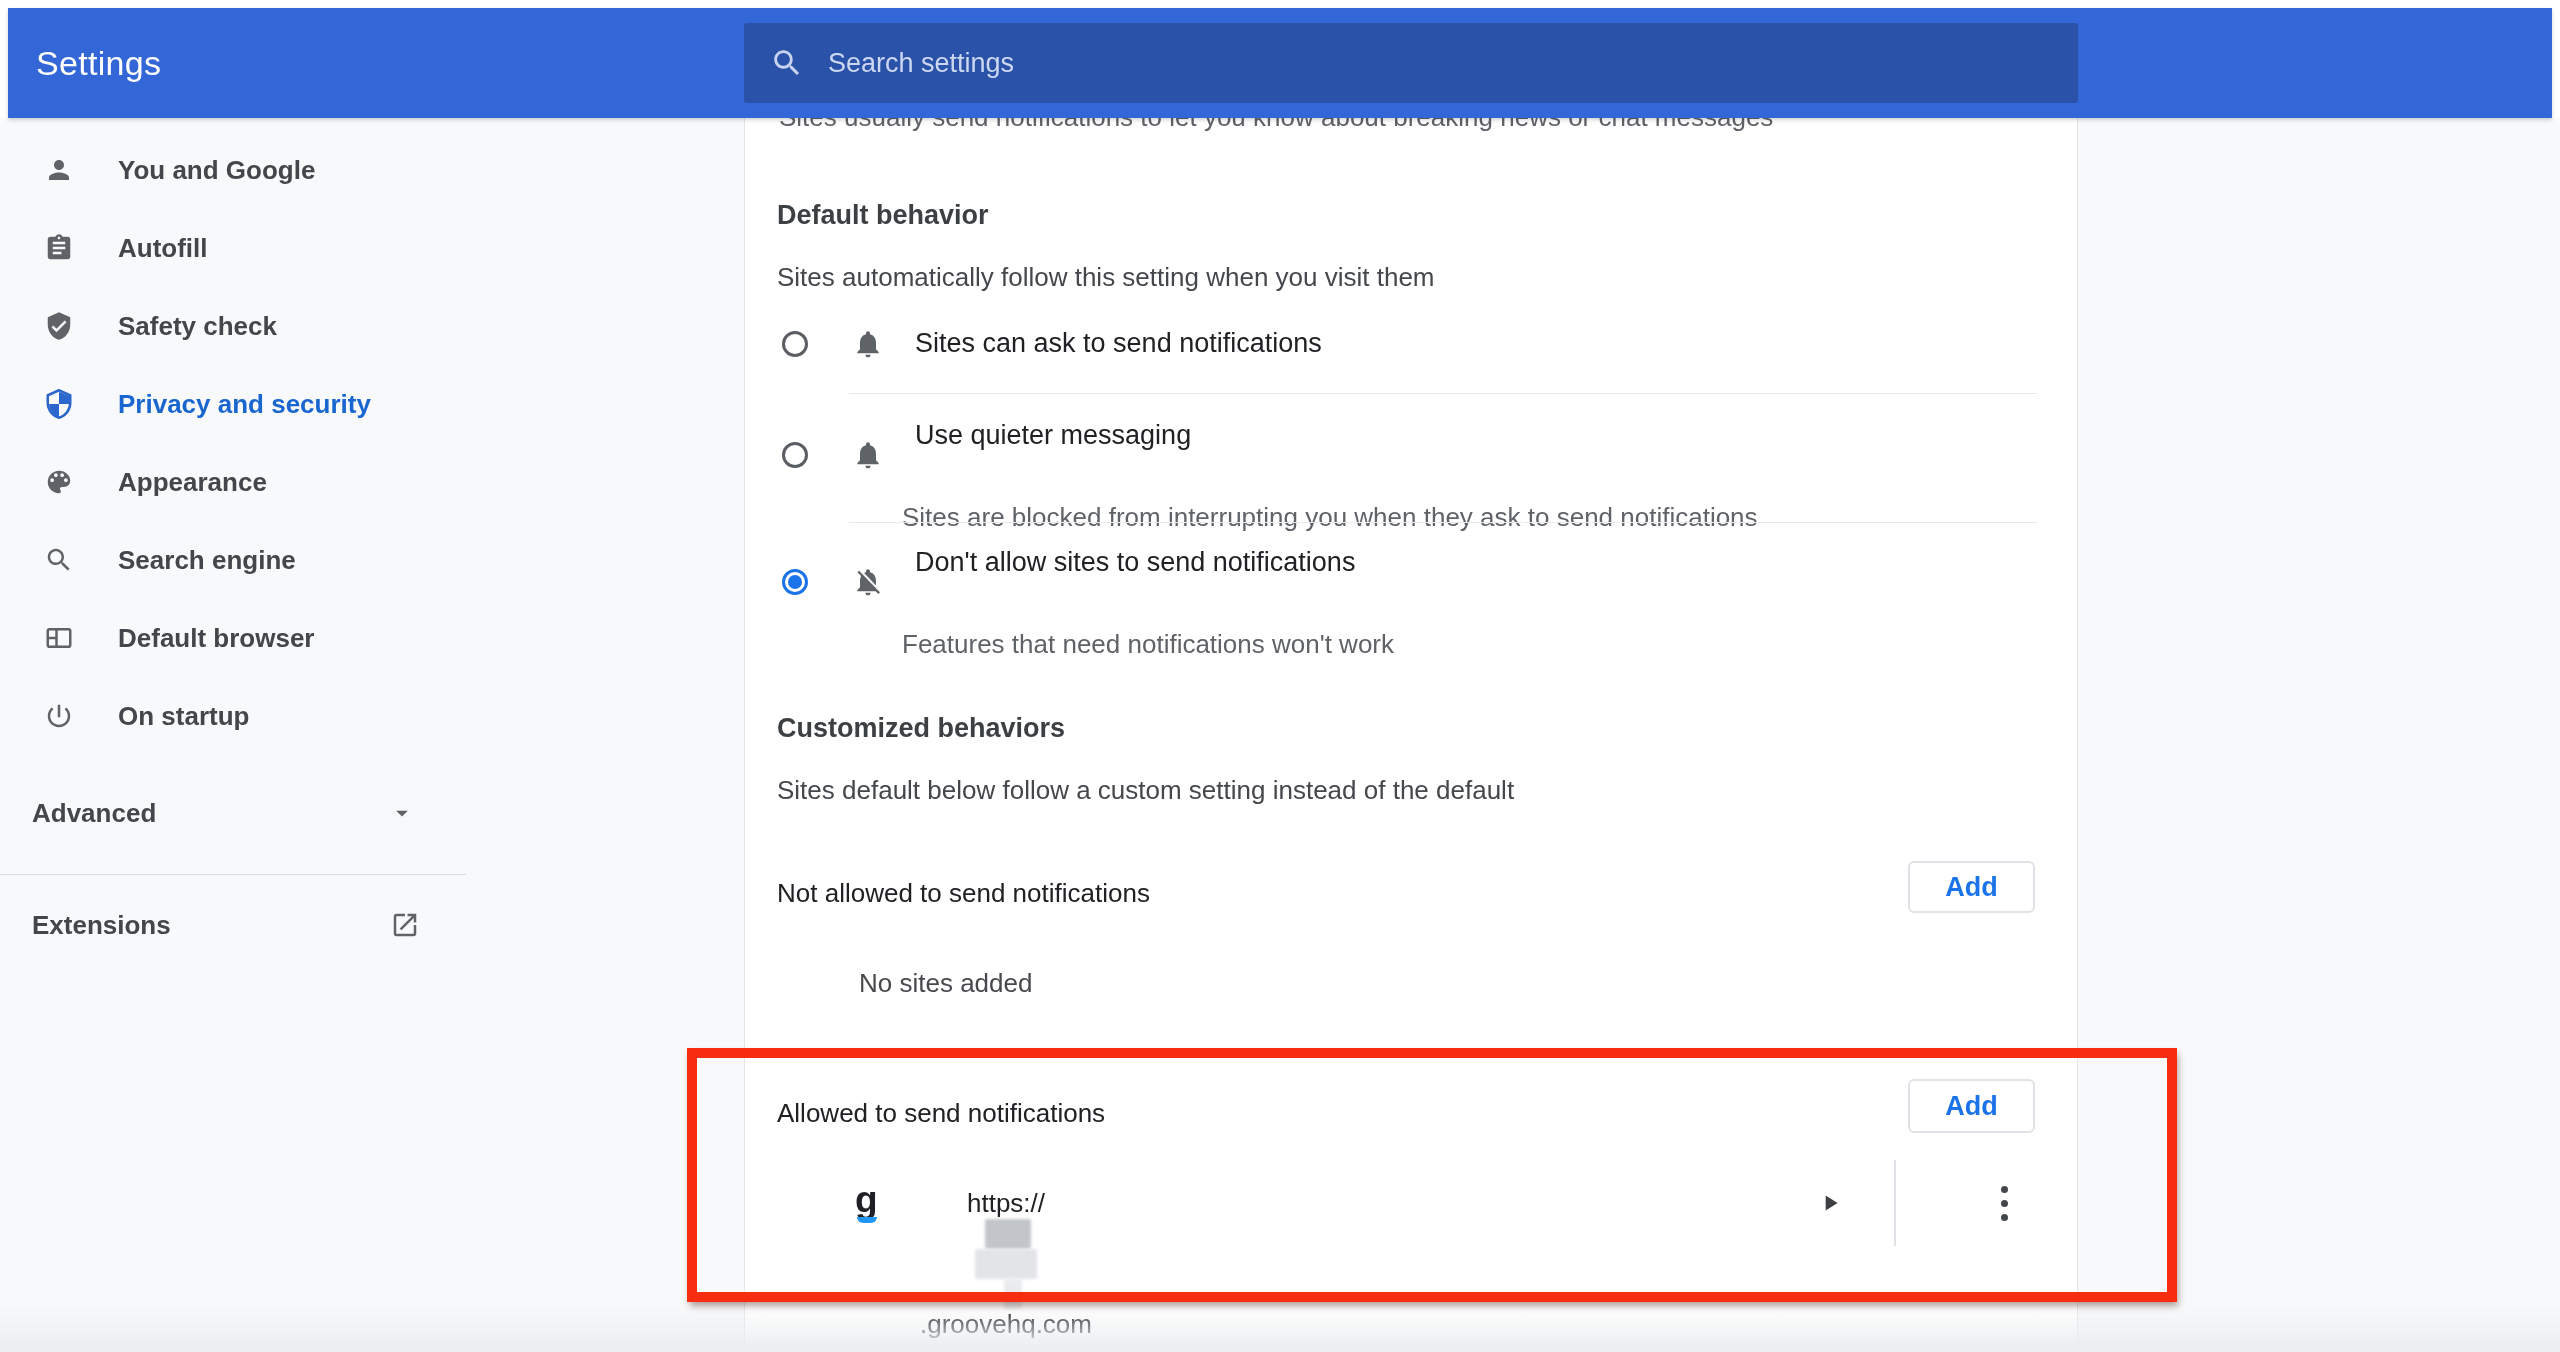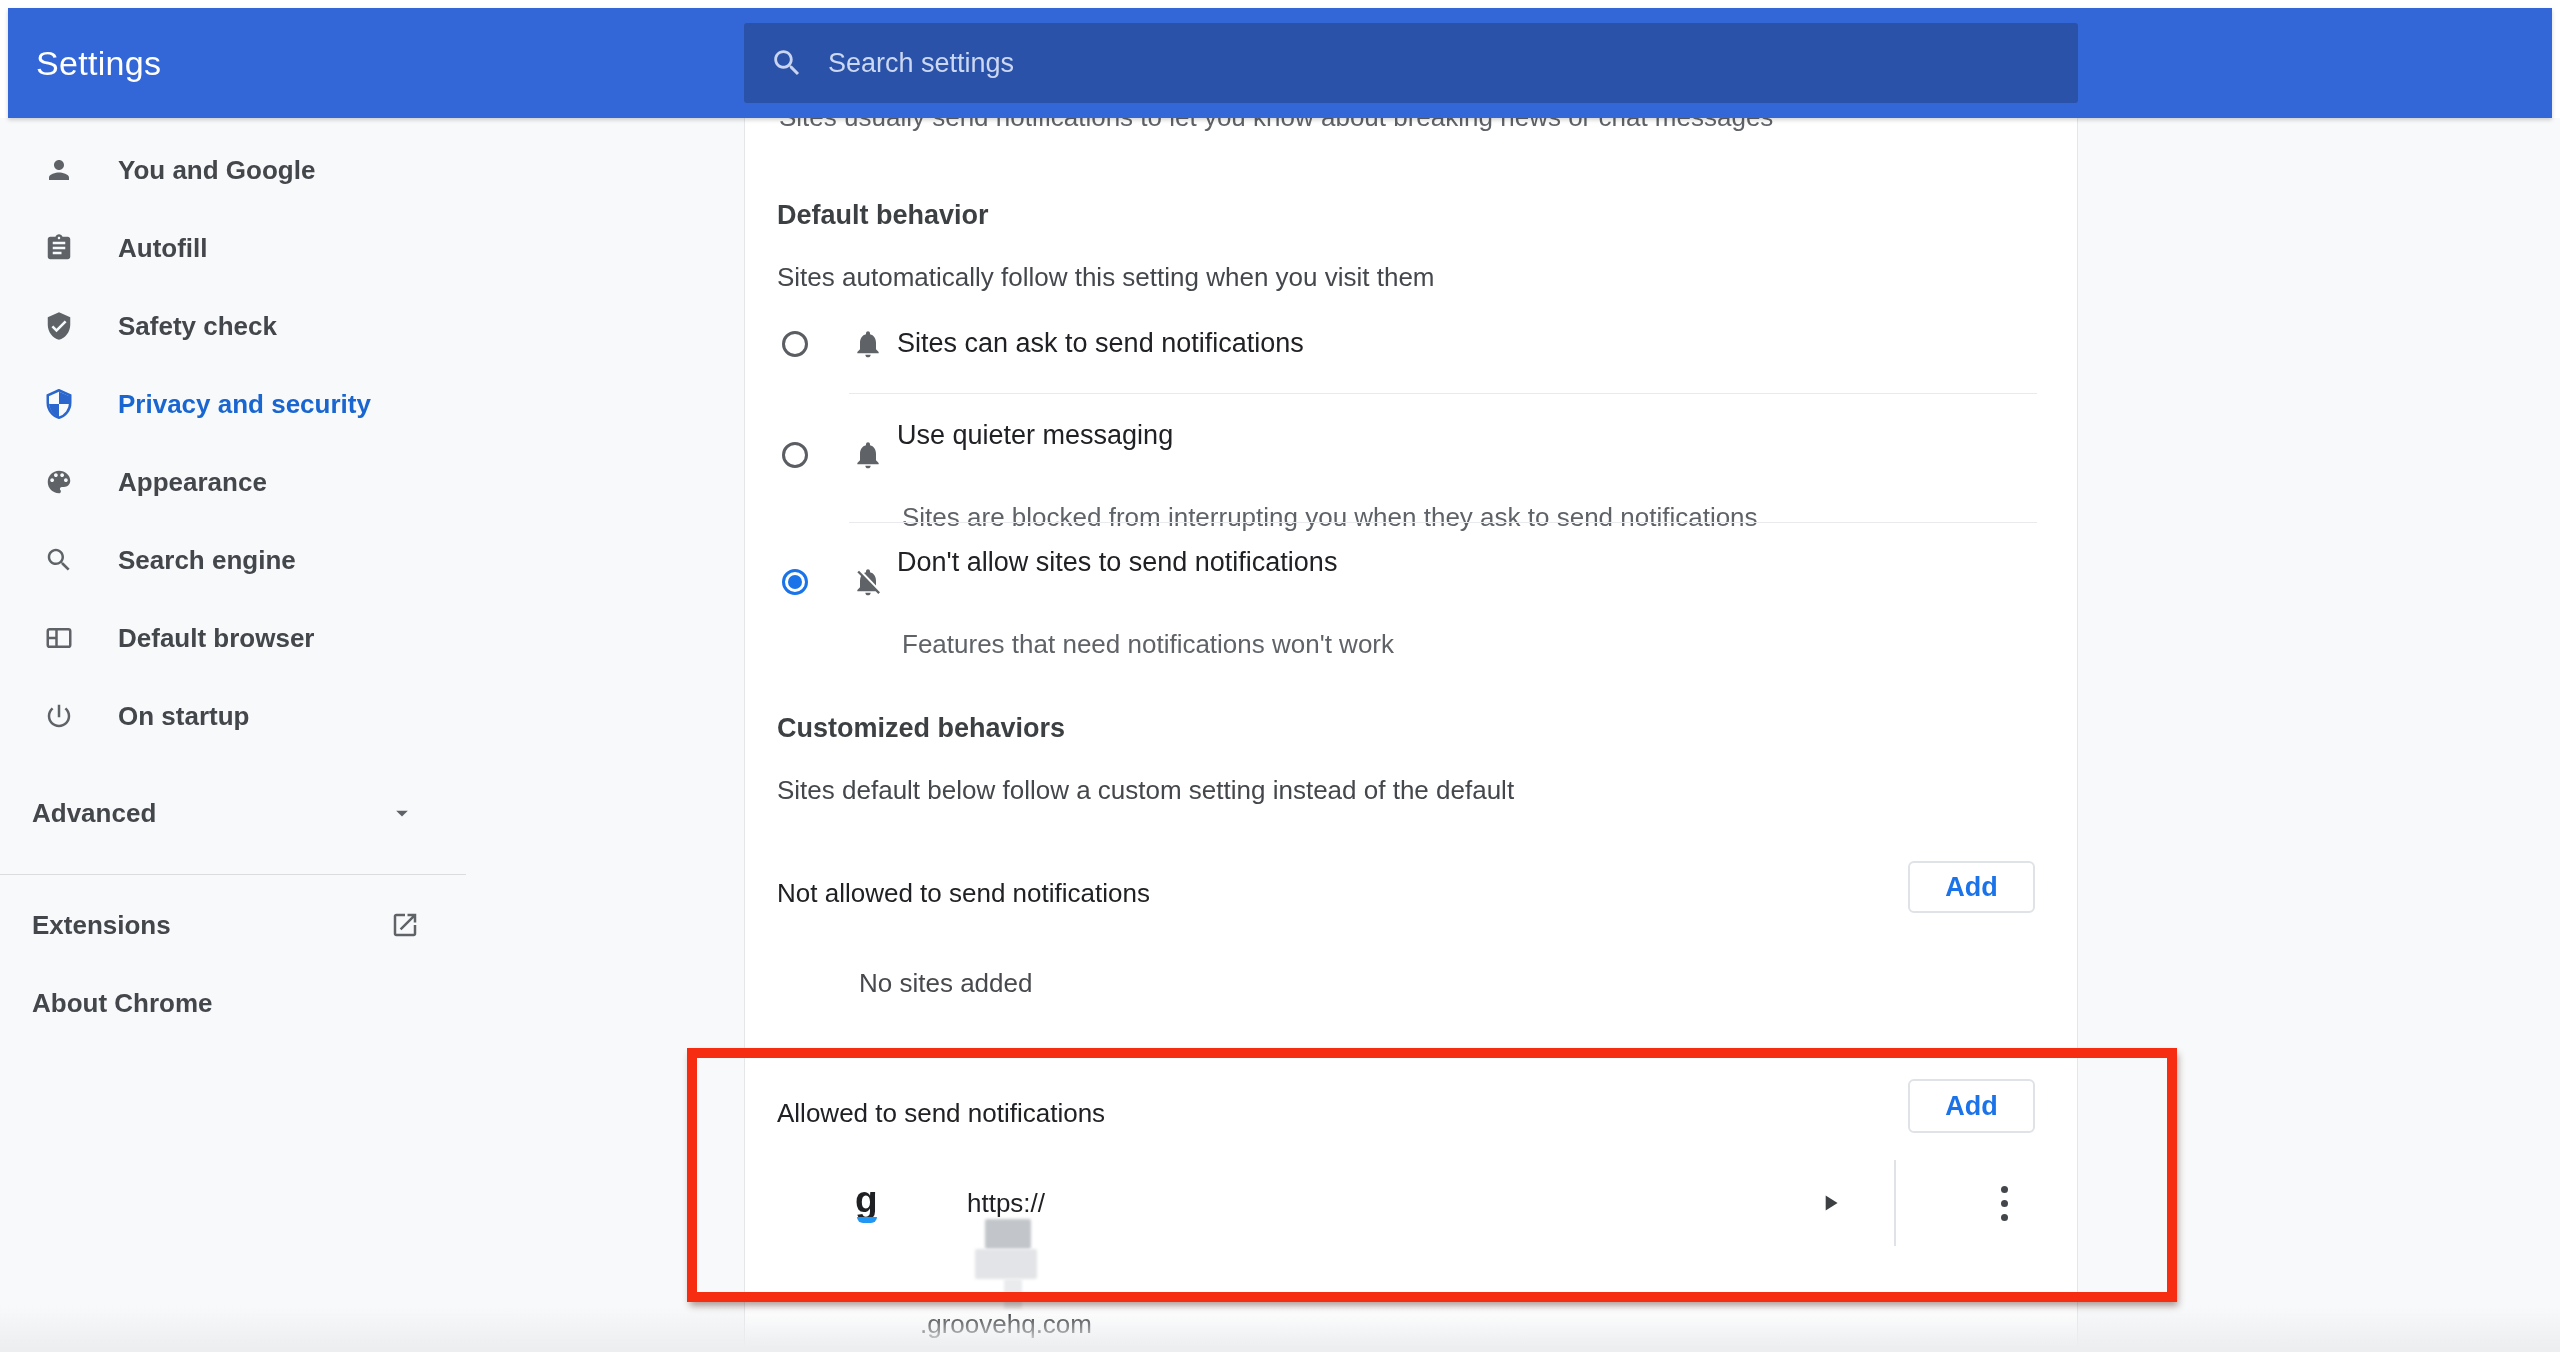--- a/index.html
+++ b/index.html
@@ -44,21 +44,21 @@
   .sub-text{position:absolute;left:32px;font-size:26px;color:#44474b;}
   #intro-clip{position:absolute;left:34px;top:-16px;font-size:26px;color:#5f6368;white-space:nowrap;}
 
   .divider{position:absolute;left:104px;right:40px;height:1px;background:#e8eaed;}
 
   .radio{position:absolute;left:37px;width:26px;height:26px;border:3px solid #5a5e63;border-radius:50%;
     box-sizing:border-box;cursor:pointer;background:#fff;}
   .radio.sel{border-color:#1a73e8;}
   .radio.sel::after{content:"";position:absolute;left:3px;top:3px;width:14px;height:14px;border-radius:50%;background:#1a73e8;}
   .opt-icon{position:absolute;left:107px;color:#5f6368;}
-  .opt-title{position:absolute;left:152px;font-size:27px;color:#202124;}
+  .opt-title{position:absolute;left:170px;font-size:27px;color:#202124;}
   .opt-desc{position:absolute;left:157px;font-size:26px;color:#5f6368;margin-top:43px;}
 
   .add-btn{position:absolute;left:1163px;width:127px;background:#ffffff;border:2px solid #dfe2e6;
     border-radius:6px;display:flex;align-items:center;justify-content:center;cursor:pointer;
     color:#1a73e8;font-size:27px;font-weight:600;box-sizing:border-box;}
 
   
   #site-favicon{position:absolute;left:110px;top:1063px;width:34px;height:42px;}
   #favicon-g{position:absolute;left:0;top:0;font-size:37px;font-weight:700;color:#1f2023;line-height:38px;}
   #favicon-smile{position:absolute;left:2px;top:36px;width:20px;height:6px;background:#2196f3;
@@ -169,23 +169,20 @@
 
   <div id="sidebar-divider"></div>
 
   <div id="extensions-row">
     <span class="s-label">Extensions</span>
     <svg id="extensions-icon" width="30" height="30" viewBox="0 0 24 24" fill="currentColor">
         <path d="M19 19H5V5h7V3H5c-1.11 0-2 .9-2 2v14c0 1.1.89 2 2 2h14c1.1 0 2-.9 2-2v-7h-2v7zM14 3v2h3.59l-9.83 9.83 1.41 1.41L19 6.41V10h2V3h-7z"></path>
       </svg>
   </div>
 
-  <div id="about-row">
-    <span class="s-label">About Chrome</span>
-  </div>
 </div>
 
 <div id="card">
 
   <div id="intro-clip">Sites usually send notifications to let you know about breaking news or chat messages</div>
 
   <div class="h-section" style="top:82px">Default behavior</div>
   <div class="sub-text" style="top:144px">Sites automatically follow this setting when you visit them</div>
 
   <div>

